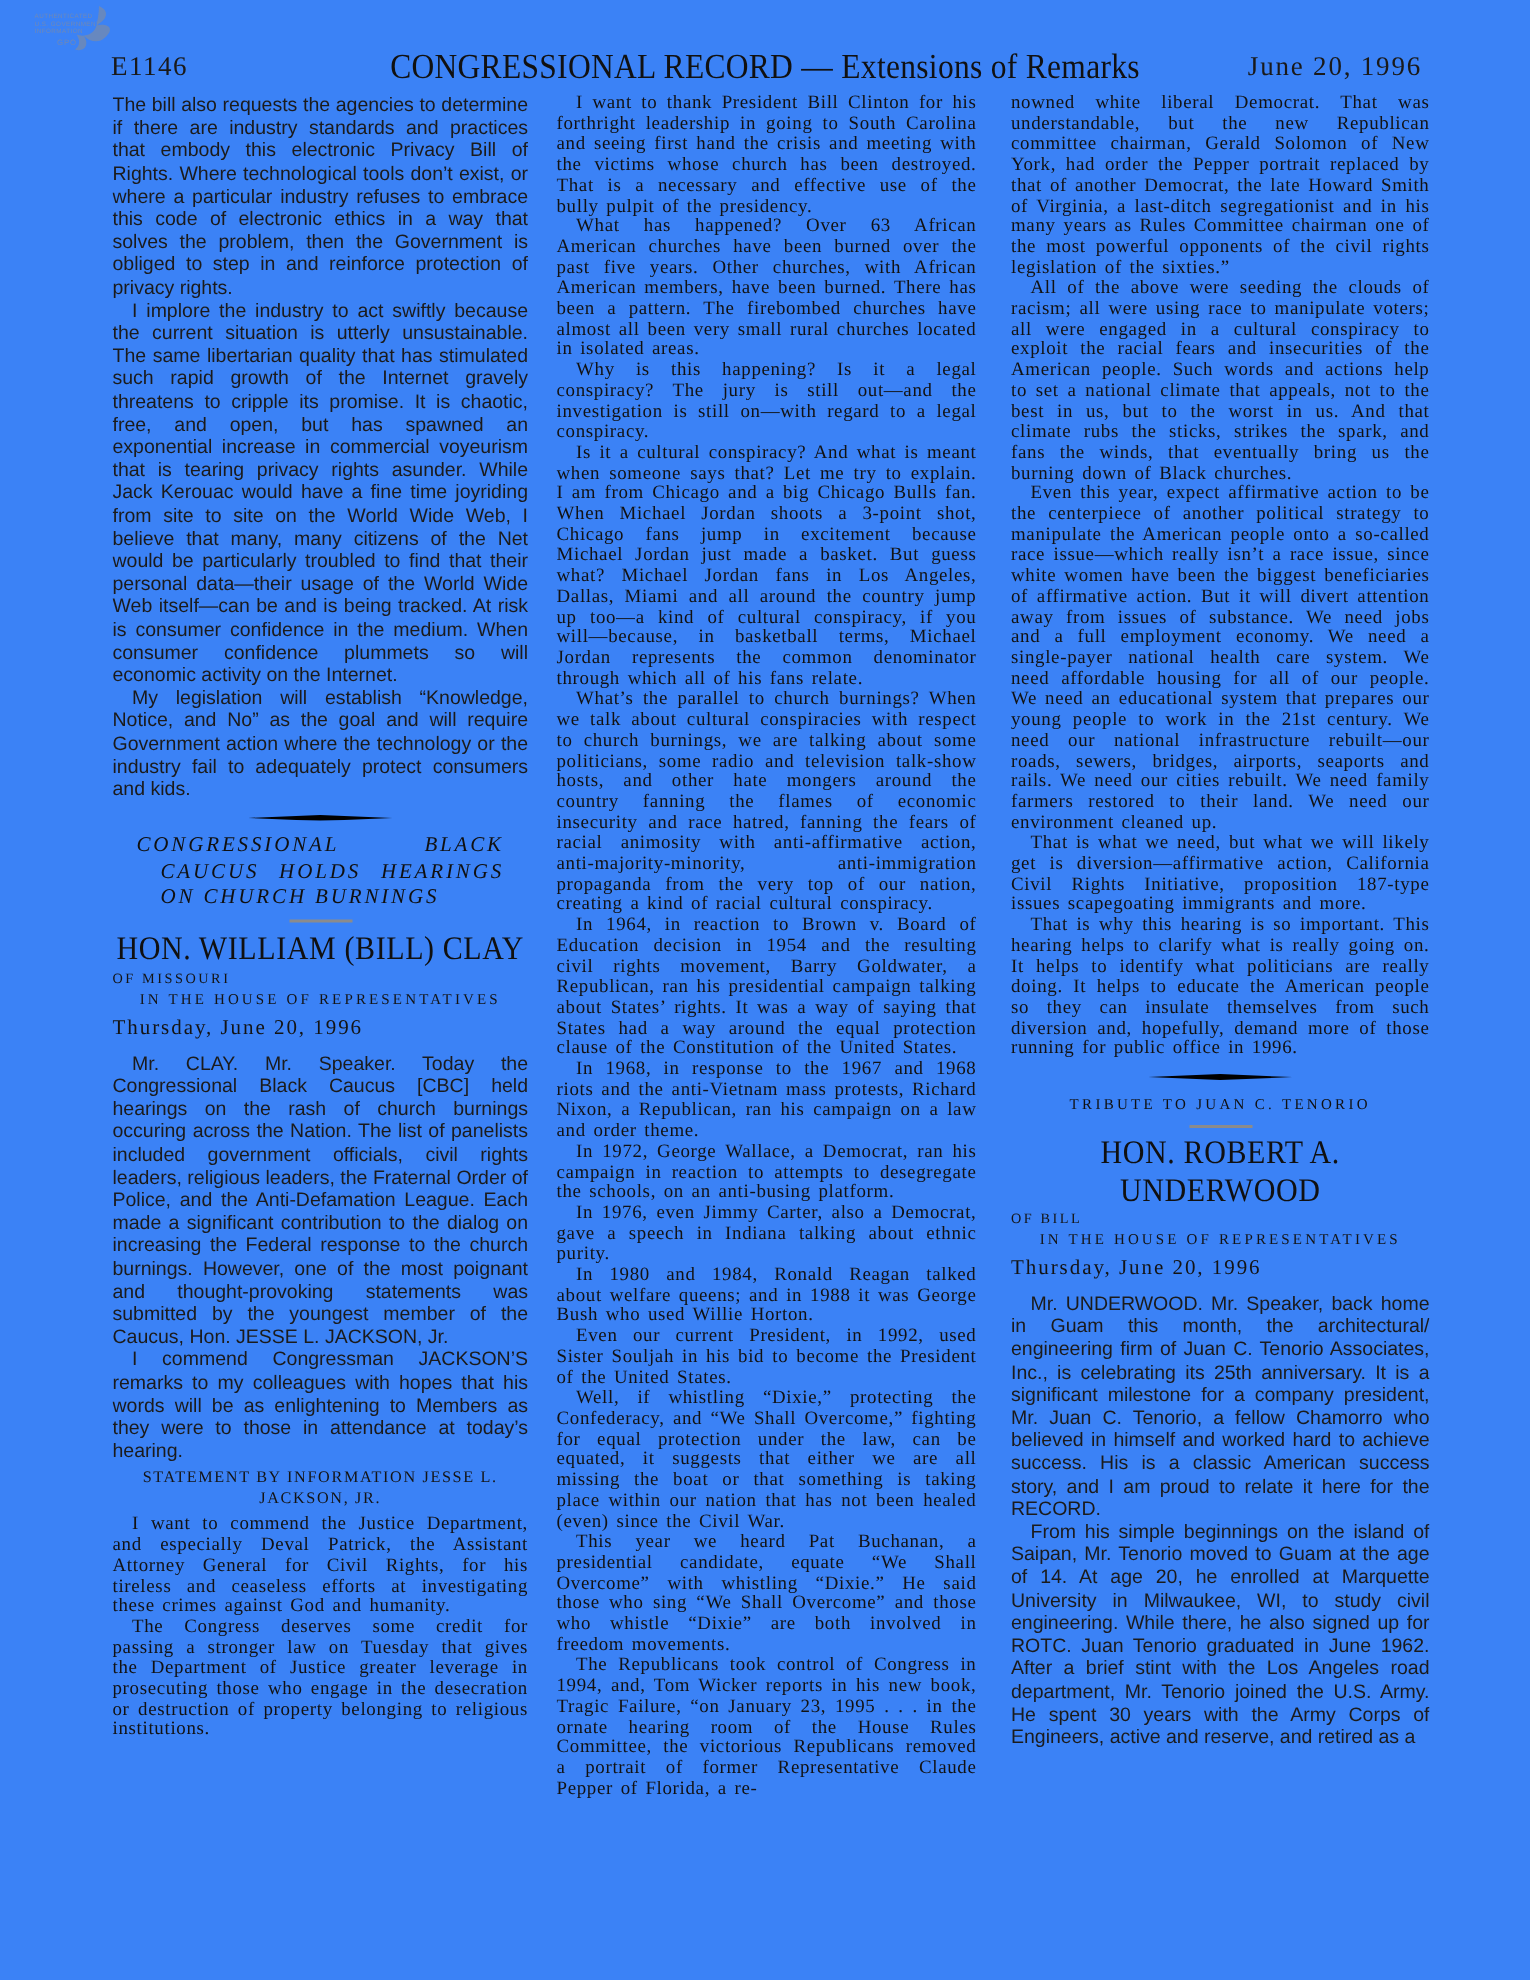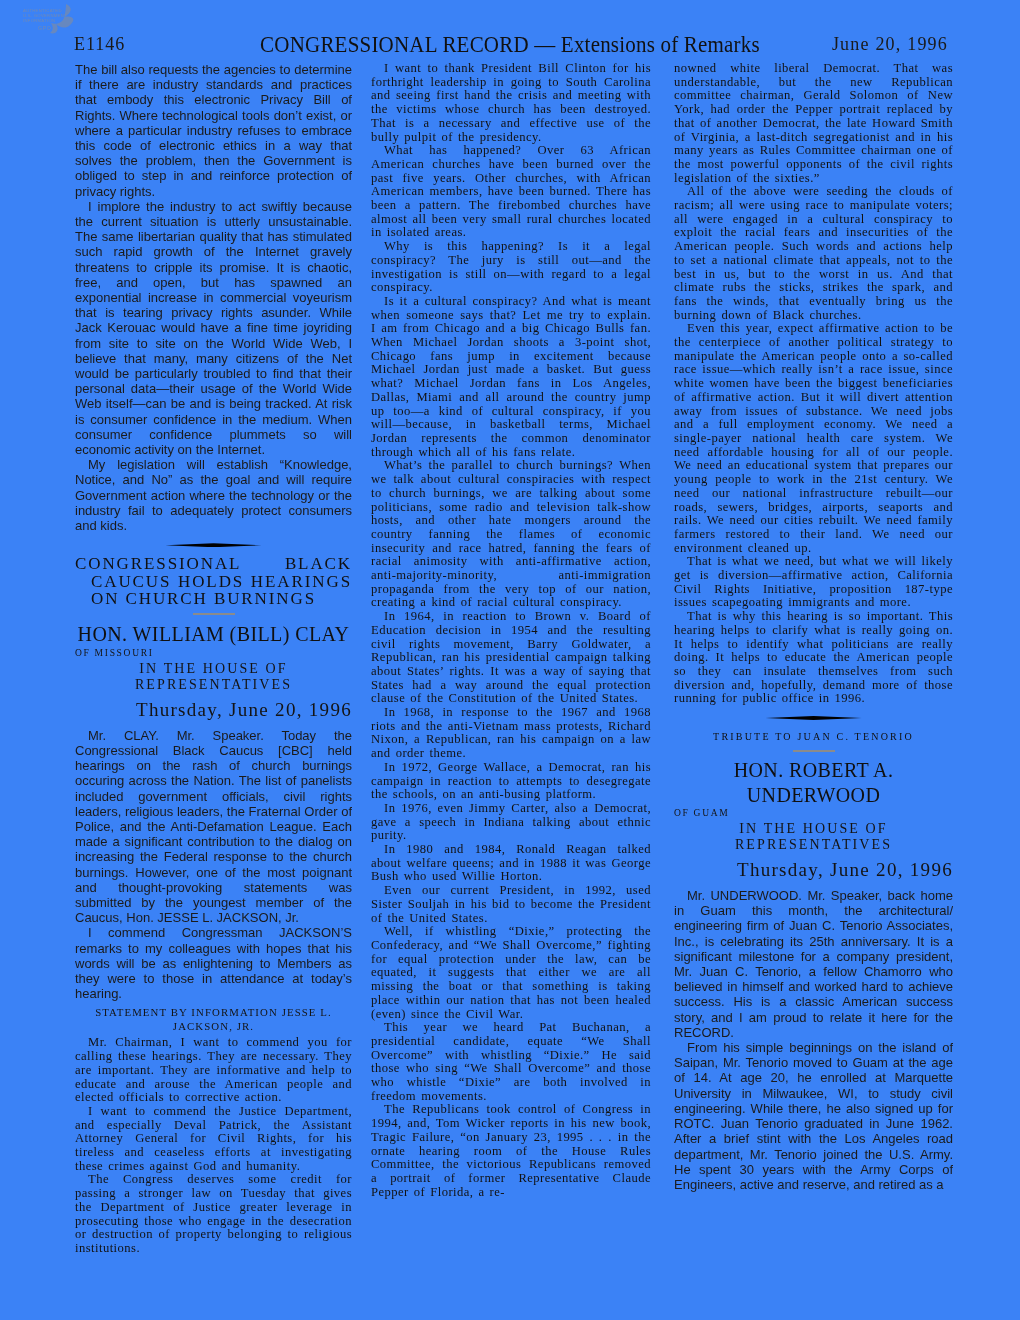--- a/index.html
+++ b/index.html
@@ -34,40 +34,40 @@
     font-family:"Liberation Sans", sans-serif;
     font-size:13px; line-height:15.2px; text-align:justify; color:#1b1b1b;
   }
   .b-serif {
     font-family:"Liberation Serif", serif;
     font-size:12.6px; line-height:13.7px; text-align:justify;
     letter-spacing:0.45px; word-spacing:1.5px; color:#121212;
   }
   .ind { text-indent:13px; }
   .b-head-caps {
-    font-size:17px; line-height:17.5px; letter-spacing:1.9px;
+    font-size:14px; line-height:17.5px; letter-spacing:1.9px;
     text-align:justify; padding-left:16px; text-indent:-16px;
-    margin:1px 0 2px; color:#101010;
+    margin:1px 16px 2px; color:#101010;font-style:italic;
   }
   .b-head-caps-center {
     font-size:10px; line-height:17px; letter-spacing:2.2px;
     text-align:center; margin:1px 0 0; color:#101010;
   }
   .b-head-member {
     font-size:20px; line-height:23px; text-align:center; letter-spacing:0.4px;
     margin:7px 0 1px; color:#101010; transform:scaleY(1.1);
   }
   .b-line-caps-small {
     font-size:9.5px; letter-spacing:1.7px; margin-top:3px;
   }
   .b-line-caps {
-    font-size:14px; letter-spacing:2.1px; text-align:center; margin-top:3px;
+    font-size:10px; letter-spacing:2.1px; text-align:center; margin-top:3px;
   }
   .b-line-date {
-    font-size:19px; letter-spacing:1.3px; text-align:right; margin:6px 0 7px;
+    font-size:14px; letter-spacing:1.3px; text-align:left; margin:6px 0 7px;
   }
   .b-head-statement {
     font-size:10.8px; line-height:13.5px; letter-spacing:1.1px;
     text-align:center; margin:5px 10px 3px;
   }
   .b-rule-taper {
     width:96px; height:4px; background:#000;
     clip-path:polygon(0 50%, 50% 0, 100% 50%, 50% 100%);
     margin:10px auto 8px;
   }
@@ -101,21 +101,20 @@
       <div class="b b-rule-taper"></div>
       <div class="b b-head-caps">CONGRESSIONAL BLACK CAUCUS HOLDS HEARINGS ON CHURCH BURNINGS</div>
       <div class="b b-rule-short"></div>
       <div class="b b-head-member">HON. WILLIAM (BILL) CLAY</div>
       <div class="b b-line-caps-small">OF MISSOURI</div>
       <div class="b b-line-caps">IN THE HOUSE OF REPRESENTATIVES</div>
       <div class="b b-line-date">Thursday, June 20, 1996</div>
       <div class="b b-sans ind">Mr. CLAY. Mr. Speaker. Today the Congressional Black Caucus [CBC] held hearings on the rash of church burnings occuring across the Nation. The list of panelists included government officials, civil rights leaders, religious leaders, the Fraternal Order of Police, and the Anti-Defamation League. Each made a significant contribution to the dialog on increasing the Federal response to the church burnings. However, one of the most poignant and thought-provoking statements was submitted by the youngest member of the Caucus, Hon. JESSE L. JACKSON, Jr.</div>
       <div class="b b-sans ind">I commend Congressman JACKSON’S remarks to my colleagues with hopes that his words will be as enlightening to Members as they were to those in attendance at today’s hearing.</div>
       <div class="b b-head-statement">STATEMENT BY INFORMATION JESSE L. JACKSON, JR.</div>
-      <div class="b b-serif ind">Mr. Chairman, I want to commend you for calling these hearings. They are necessary. They are important. They are informative and help to educate and arouse the American people and elected officials to corrective action.</div>
       <div class="b b-serif ind">I want to commend the Justice Department, and especially Deval Patrick, the Assistant Attorney General for Civil Rights, for his tireless and ceaseless efforts at investigating these crimes against God and humanity.</div>
       <div class="b b-serif ind">The Congress deserves some credit for passing a stronger law on Tuesday that gives the Department of Justice greater leverage in prosecuting those who engage in the desecration or destruction of property belonging to religious institutions.</div>
     </div>
   <div class="col col-2">
       <div class="b b-serif ind">I want to thank President Bill Clinton for his forthright leadership in going to South Carolina and seeing first hand the crisis and meeting with the victims whose church has been destroyed. That is a necessary and effective use of the bully pulpit of the presidency.</div>
       <div class="b b-serif ind">What has happened? Over 63 African American churches have been burned over the past five years. Other churches, with African American members, have been burned. There has been a pattern. The firebombed churches have almost all been very small rural churches located in isolated areas.</div>
       <div class="b b-serif ind">Why is this happening? Is it a legal conspiracy? The jury is still out—and the investigation is still on—with regard to a legal conspiracy.</div>
       <div class="b b-serif ind">Is it a cultural conspiracy? And what is meant when someone says that? Let me try to explain. I am from Chicago and a big Chicago Bulls fan. When Michael Jordan shoots a 3-point shot, Chicago fans jump in excitement because Michael Jordan just made a basket. But guess what? Michael Jordan fans in Los Angeles, Dallas, Miami and all around the country jump up too—a kind of cultural conspiracy, if you will—because, in basketball terms, Michael Jordan represents the common denominator through which all of his fans relate.</div>
       <div class="b b-serif ind">What’s the parallel to church burnings? When we talk about cultural conspiracies with respect to church burnings, we are talking about some politicians, some radio and television talk-show hosts, and other hate mongers around the country fanning the flames of economic insecurity and race hatred, fanning the fears of racial animosity with anti-affirmative action, anti-majority-minority, anti-immigration propaganda from the very top of our nation, creating a kind of racial cultural conspiracy.</div>
       <div class="b b-serif ind">In 1964, in reaction to Brown v. Board of Education decision in 1954 and the resulting civil rights movement, Barry Goldwater, a Republican, ran his presidential campaign talking about States’ rights. It was a way of saying that States had a way around the equal protection clause of the Constitution of the United States.</div>
@@ -131,20 +130,20 @@
   <div class="col col-3">
       <div class="b b-serif">nowned white liberal Democrat. That was understandable, but the new Republican committee chairman, Gerald Solomon of New York, had order the Pepper portrait replaced by that of another Democrat, the late Howard Smith of Virginia, a last-ditch segregationist and in his many years as Rules Committee chairman one of the most powerful opponents of the civil rights legislation of the sixties.”</div>
       <div class="b b-serif ind">All of the above were seeding the clouds of racism; all were using race to manipulate voters; all were engaged in a cultural conspiracy to exploit the racial fears and insecurities of the American people. Such words and actions help to set a national climate that appeals, not to the best in us, but to the worst in us. And that climate rubs the sticks, strikes the spark, and fans the winds, that eventually bring us the burning down of Black churches.</div>
       <div class="b b-serif ind">Even this year, expect affirmative action to be the centerpiece of another political strategy to manipulate the American people onto a so-called race issue—which really isn’t a race issue, since white women have been the biggest beneficiaries of affirmative action. But it will divert attention away from issues of substance. We need jobs and a full employment economy. We need a single-payer national health care system. We need affordable housing for all of our people. We need an educational system that prepares our young people to work in the 21st century. We need our national infrastructure rebuilt—our roads, sewers, bridges, airports, seaports and rails. We need our cities rebuilt. We need family farmers restored to their land. We need our environment cleaned up.</div>
       <div class="b b-serif ind">That is what we need, but what we will likely get is diversion—affirmative action, California Civil Rights Initiative, proposition 187-type issues scapegoating immigrants and more.</div>
       <div class="b b-serif ind">That is why this hearing is so important. This hearing helps to clarify what is really going on. It helps to identify what politicians are really doing. It helps to educate the American people so they can insulate themselves from such diversion and, hopefully, demand more of those running for public office in 1996.</div>
       <div class="b b-rule-taper"></div>
       <div class="b b-head-caps-center">TRIBUTE TO JUAN C. TENORIO</div>
       <div class="b b-rule-short"></div>
       <div class="b b-head-member">HON. ROBERT A. UNDERWOOD</div>
-      <div class="b b-line-caps-small">OF GUAM</div>
+      <div class="b b-line-caps-small">OF BILL</div>
       <div class="b b-line-caps">IN THE HOUSE OF REPRESENTATIVES</div>
       <div class="b b-line-date">Thursday, June 20, 1996</div>
       <div class="b b-sans ind">Mr. UNDERWOOD. Mr. Speaker, back home in Guam this month, the architectural/ engineering firm of Juan C. Tenorio Associates, Inc., is celebrating its 25th anniversary. It is a significant milestone for a company president, Mr. Juan C. Tenorio, a fellow Chamorro who believed in himself and worked hard to achieve success. His is a classic American success story, and I am proud to relate it here for the RECORD.</div>
       <div class="b b-sans ind">From his simple beginnings on the island of Saipan, Mr. Tenorio moved to Guam at the age of 14. At age 20, he enrolled at Marquette University in Milwaukee, WI, to study civil engineering. While there, he also signed up for ROTC. Juan Tenorio graduated in June 1962. After a brief stint with the Los Angeles road department, Mr. Tenorio joined the U.S. Army. He spent 30 years with the Army Corps of Engineers, active and reserve, and retired as a</div>
     </div>
 
 </div>
 
 </body></html>

